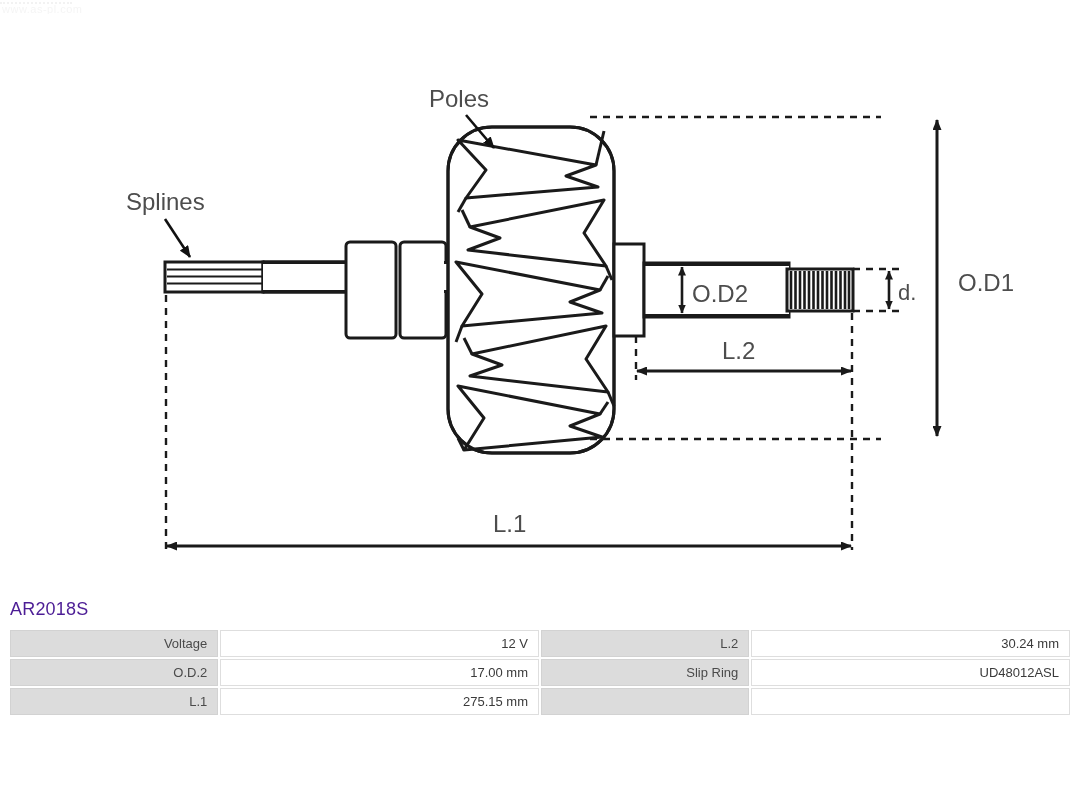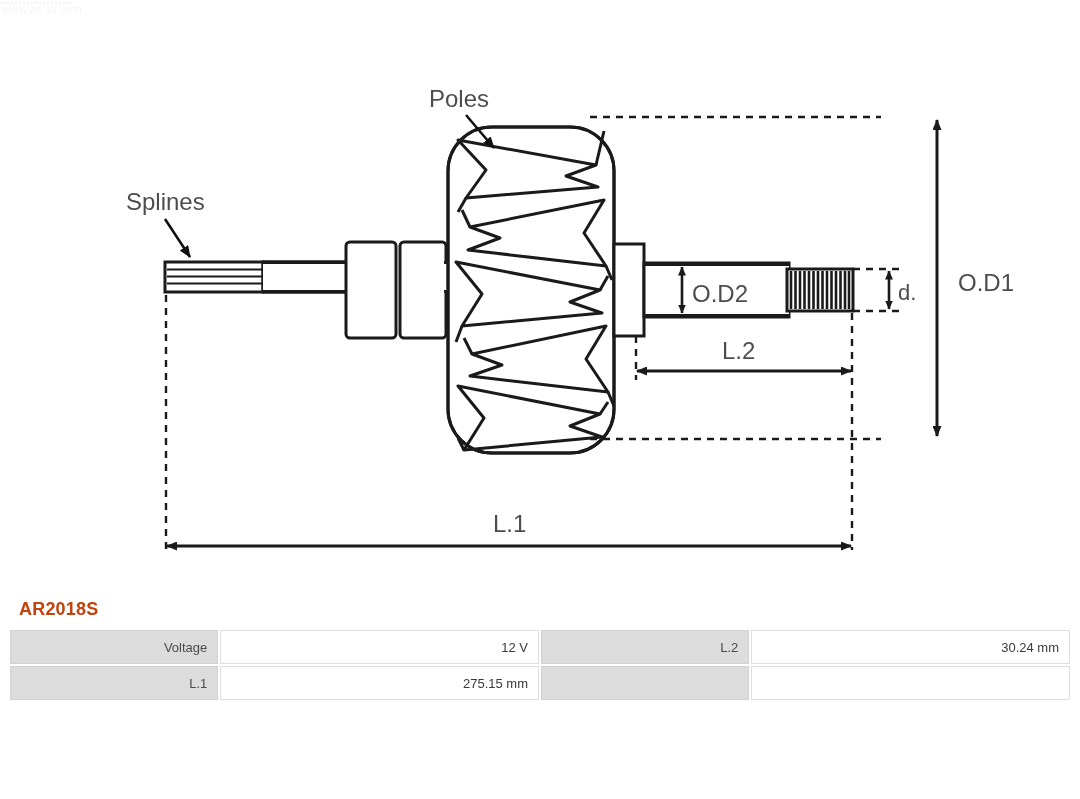--- a/index.html
+++ b/index.html
@@ -53,41 +53,41 @@
     left: 0;
     top: 14px;
     width: 1080px;
     height: 576px;
   }
   #diagram-svg { display: block; }
 
   
   #part-number {
     position: absolute;
-    left: 19px;
+    left: 10px;
     top: 598px;
     font-size: 18px;
-    font-weight: bold;
-    color: #c2410c;
+    font-weight: normal;
+    color: #4c1d95;
     letter-spacing: 0.2px;
     line-height: 22px;
   }
 
   
   #spec-table {
     position: absolute;
     left: 8px;
     top: 628px;
     width: 1064px;
     border-collapse: separate;
     border-spacing: 2px;
     font-size: 13px;
   }
   #spec-table td {
-    height: 34px;
+    height: 27px;
     padding: 0 10px;
     vertical-align: middle;
     box-sizing: border-box;
   }
   #spec-table td.lbl {
     width: 196px;
     background: #dcdcdc;
     border: 1px solid #d2d2d2;
     text-align: right;
     color: #4a4a4a;
@@ -292,20 +292,26 @@
 
   <table id="spec-table">
     <tbody>
       <tr>
         <td class="lbl">Voltage</td>
         <td class="val">12 V</td>
         <td class="lbl">L.2</td>
         <td class="val">30.24 mm</td>
       </tr>
       <tr>
+        <td class="lbl">O.D.2</td>
+        <td class="val">17.00 mm</td>
+        <td class="lbl">Slip Ring</td>
+        <td class="val">UD48012ASL</td>
+      </tr>
+      <tr>
         <td class="lbl">L.1</td>
         <td class="val">275.15  mm</td>
         <td class="empty-lbl"></td>
         <td class="empty-val"></td>
       </tr>
     </tbody>
   </table>
 
 </div>
 

